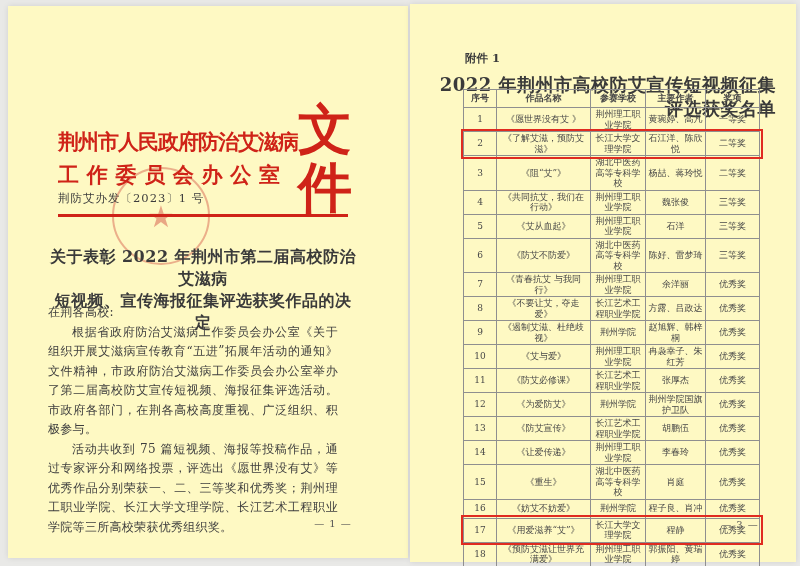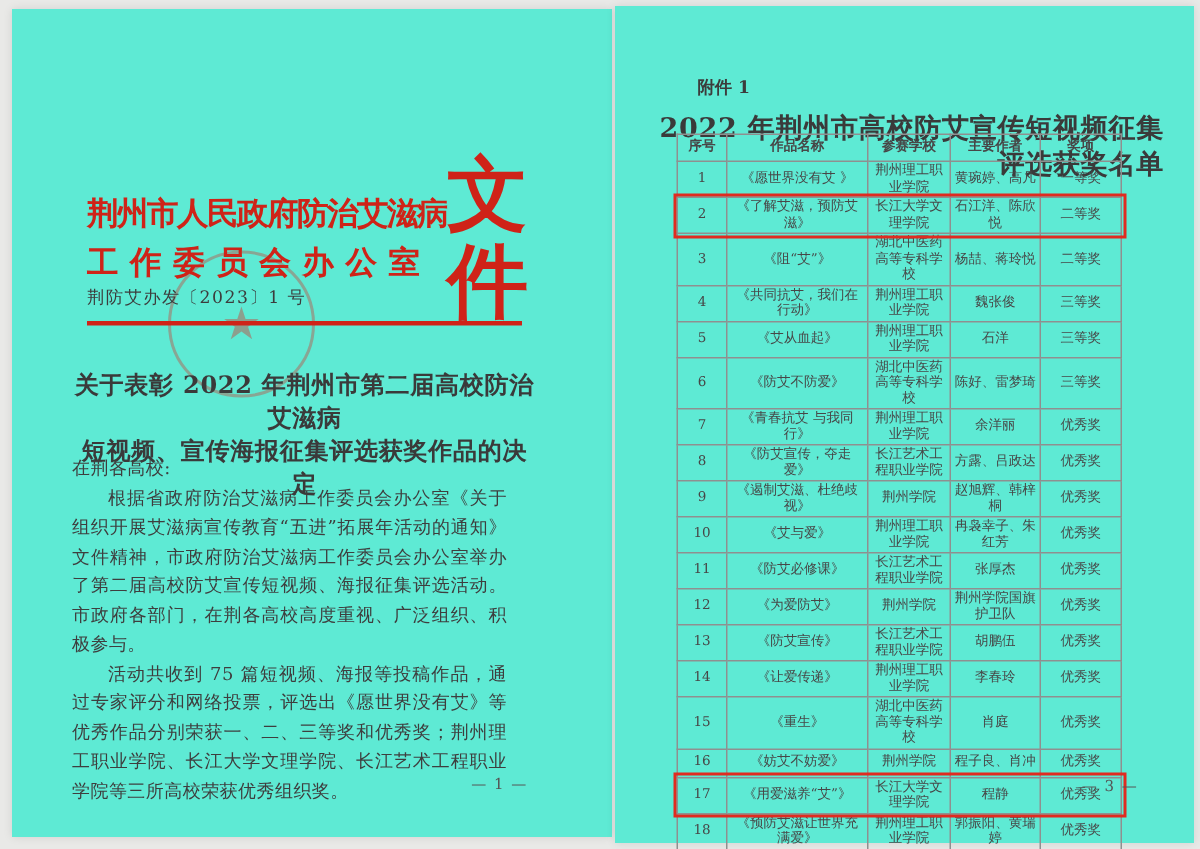--- a/index.html
+++ b/index.html
@@ -1,21 +1,21 @@
 <!DOCTYPE html>
 <html><head>
 <meta charset="utf-8">
 <style>
   * { margin: 0; padding: 0; box-sizing: border-box; }
   html, body { width: 800px; height: 566px; overflow: hidden; }
   body { background: #e9e9e7; font-family: "DejaVu Serif", "Liberation Serif", serif; }
   .canvas { position: relative; width: 800px; height: 566px; }
 
   .page {
-    position: absolute; background: #5eead4;
+    position: absolute; background: #fef9c3;
     box-shadow: 0 0 6px rgba(0,0,0,0.10);
   }
   .page-left  { left: 8px;  top: 6px; width: 400px; height: 552px; padding-left: 28px; }
   .page-right { left: 410px; top: 4px; width: 386px; height: 558px; }
 
   
   .doc-header { position: absolute; left: 50px; top: 94px; width: 292px; display: flex; align-items: center; }
   .doc-header-lines { width: 228px; }
   .doc-header-line {
     color: #cf2318; font-weight: bold; font-size: 21px; line-height: 33px;
@@ -60,21 +60,21 @@
   .page-num-left { left: 295px; top: 512px; width: 60px; text-align: center; }
   .page-num-right { left: 300px; top: 515px; width: 60px; text-align: center; }
 
   
   .attachment-label { position: absolute; left: 55px; top: 47px; font-size: 11.5px; font-weight: bold; color: #3c3c3c; }
   .table-title {
     position: absolute; left: 20px; top: 69px; width: 346px; text-align: right;
     font-size: 18px; font-weight: bold; color: #3a3a3a; letter-spacing: 0.5px;
   }
   .award-table {
-    position: absolute; left: 41px; top: 85px; width: 296px;
+    position: absolute; left: 53px; top: 85px; width: 296px;
     border-collapse: collapse; table-layout: fixed;
     font-size: 9px; color: #474747; padding-left: 22px;
   }
   .award-table th, .award-table td {
     border: 1px solid #8f8f8f; text-align: center; vertical-align: middle;
     padding: 1px 2px; line-height: 10.5px; font-weight: 500;
     overflow: hidden;
   }
   .award-table th { height: 18px; font-weight: 600; }
   .award-table td { height: 19px; }
@@ -185,21 +185,21 @@
           </tr>
           <tr>
             <td>7</td>
             <td>《青春抗艾 与我同行》</td>
             <td>荆州理工职业学院</td>
             <td>余洋丽</td>
             <td>优秀奖</td>
           </tr>
           <tr>
             <td>8</td>
-            <td>《防艾宣传，夺走爱》</td>
+            <td>《不要让艾，夺走爱》</td>
             <td>长江艺术工程职业学院</td>
             <td>方露、吕政达</td>
             <td>优秀奖</td>
           </tr>
           <tr>
             <td>9</td>
             <td>《遏制艾滋、杜绝歧视》</td>
             <td>荆州学院</td>
             <td>赵旭辉、韩梓桐</td>
             <td>优秀奖</td>

